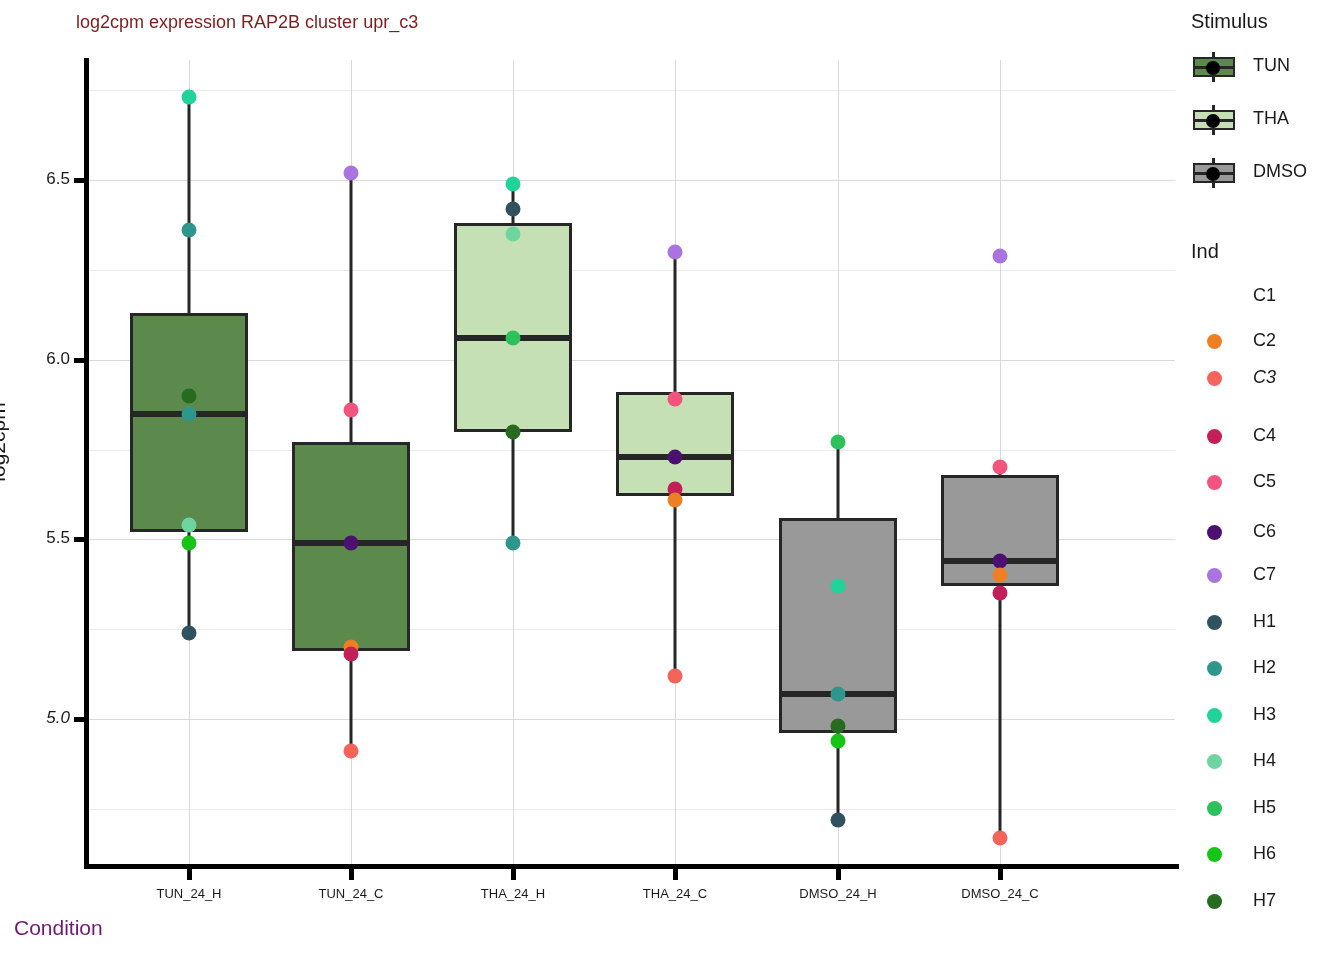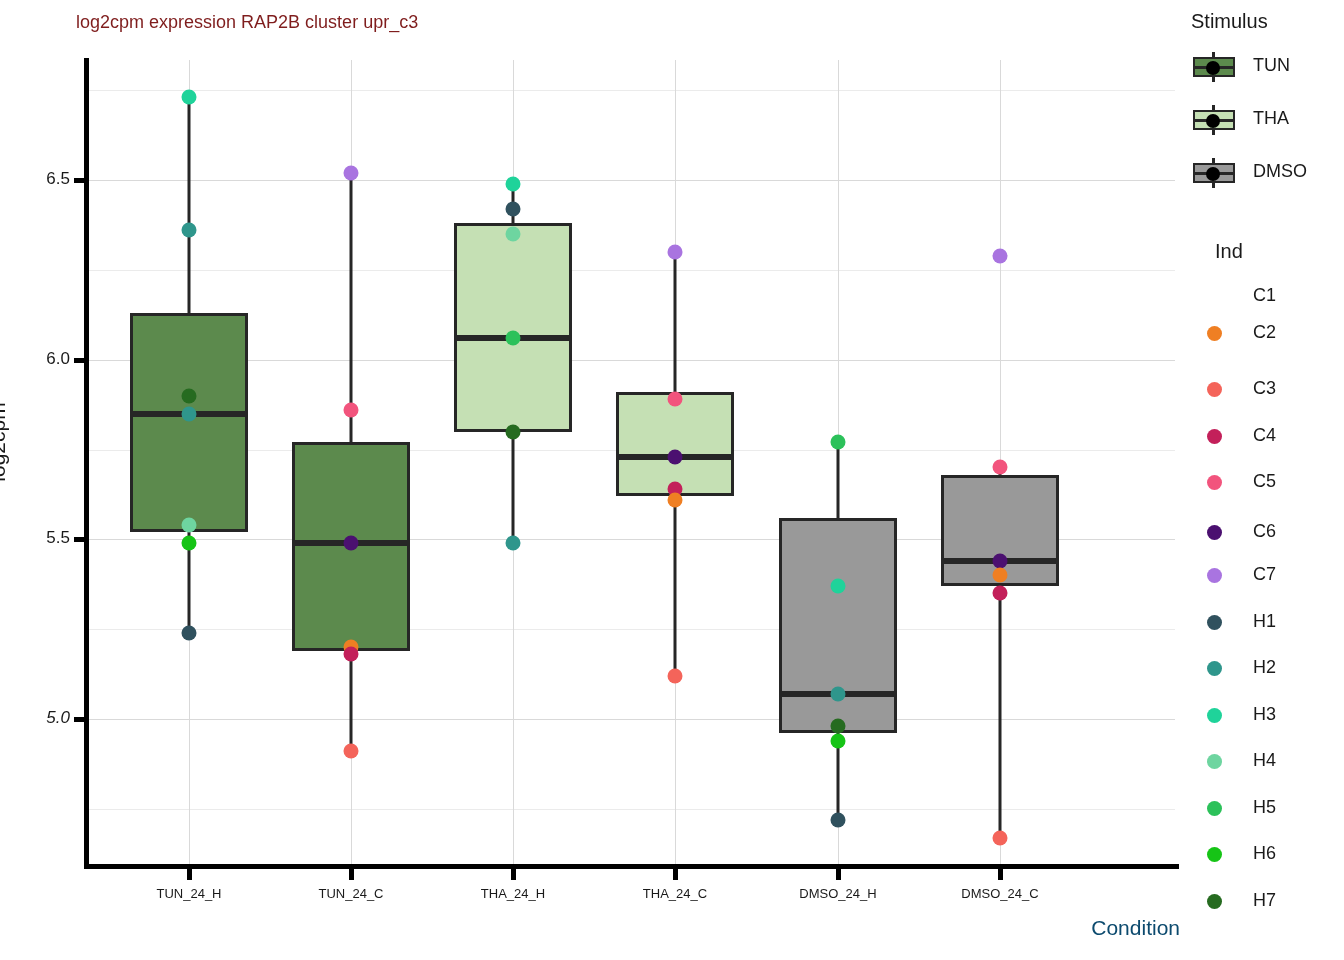--- a/index.html
+++ b/index.html
@@ -93,26 +93,26 @@
     position: absolute;
     top: 886px;
     font-size: 13px;
     color: #1a1a1a;
     text-align: center;
     white-space: nowrap;
     transform: translateX(-50%);
   }
   #x-axis-title {
     position: absolute;
-    left: 0;
+    left: 14px;
     right: 164px;
     top: 916px;
-    text-align: right;
+    text-align: left;
     font-size: 21px;
-    color: #0c4a6e;
+    color: #701a75;
   }
   #y-axis-title {
     position: absolute;
     left: -2px;
     top: 430px;
     font-size: 21px;
     color: #1a1a1a;
     transform: rotate(-90deg) translateX(-50%);
     transform-origin: left center;
     white-space: nowrap;
@@ -376,31 +376,31 @@
         <div class="legend-row" style="top: 156px;">
           <div class="legend-box-key">
             <div class="lk-vline"></div>
             <div class="lk-rect" style="background:#999999"></div>
             <div class="lk-med"></div>
             <div class="lk-dot"></div>
           </div>
           <div class="legend-label">DMSO</div>
         </div>
       </div>
-    <div class="legend-title" style="left:6px; top:240px;margin-left:24px;">Ind</div>
+    <div class="legend-title" style="left:6px; top:240px;">Ind</div>
     <div id="legend-ind">
         <div class="legend-row" style="top: 280px;">
           <div class="legend-dot-key" style="background:#f7b martin"></div>
           <div class="legend-label">C1</div>
         </div>
-        <div class="legend-row" style="top: 317px;">
+        <div class="legend-row" style="top: 325px;">
           <div class="legend-dot-key" style="background:#ef7f23"></div>
           <div class="legend-label">C2</div>
         </div>
-        <div class="legend-row" style="top: 373px;">
+        <div class="legend-row" style="top: 362px; font-style: italic;">
           <div class="legend-dot-key" style="background:#f4645a"></div>
           <div class="legend-label">C3</div>
         </div>
         <div class="legend-row" style="top: 419.5px;">
           <div class="legend-dot-key" style="background:#c3205a"></div>
           <div class="legend-label">C4</div>
         </div>
         <div class="legend-row" style="top: 466px;">
           <div class="legend-dot-key" style="background:#f2547d"></div>
           <div class="legend-label">C5</div>

